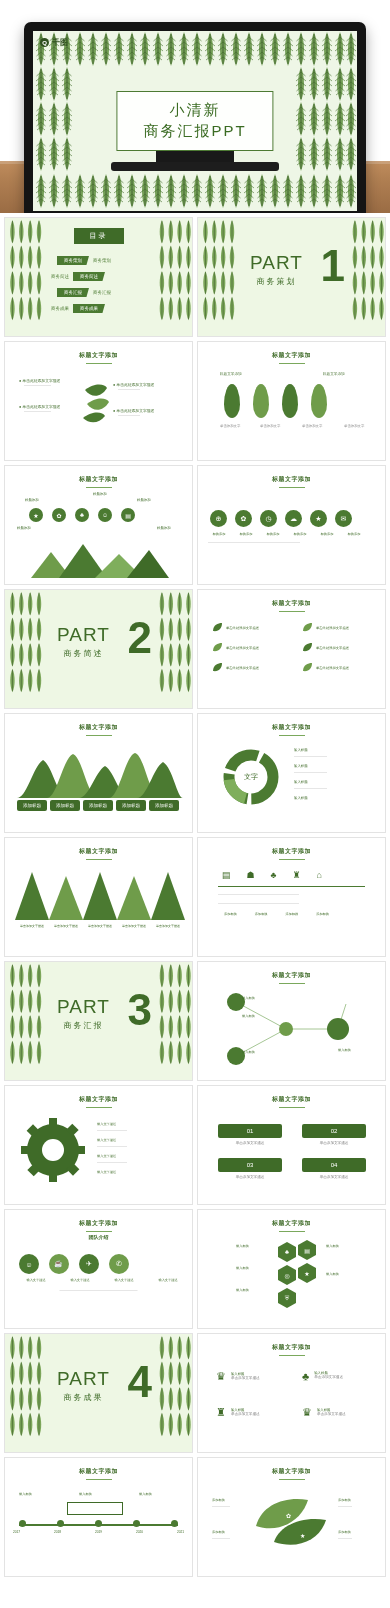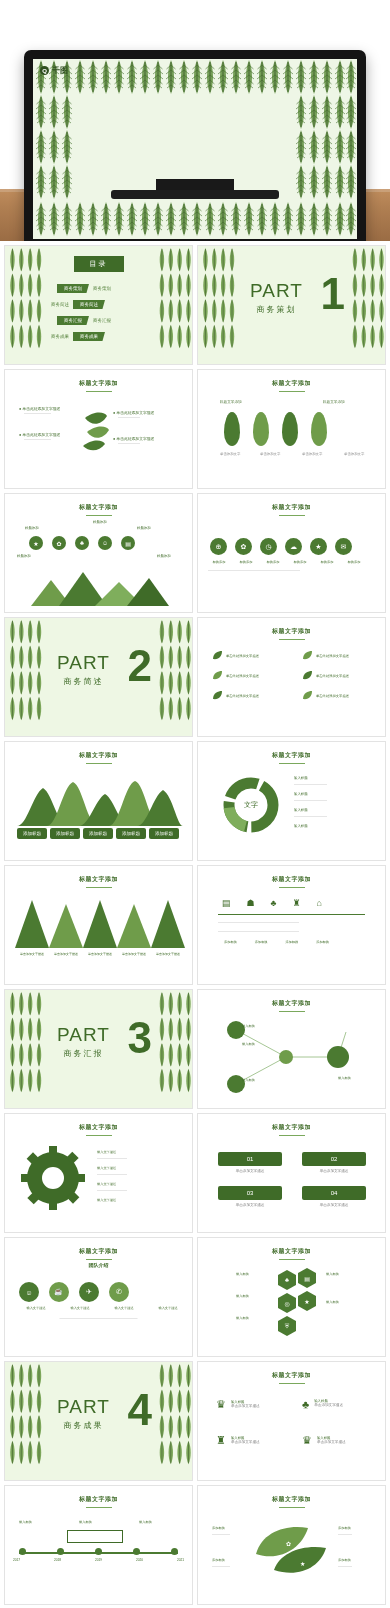--- a/index.html
+++ b/index.html
@@ -10,21 +10,20 @@
   }
   body { width: 390px; }
 
   
   .hero {
     position: relative;
     width: 390px;
     height: 213px;
     background: linear-gradient(180deg,#ffffff 0%,#ffffff 82%,#b8855a 82%,#a9794f 100%);
     overflow: hidden;
-    margin-top: 28px;
   }
   .desk {
     position:absolute; left:0; right:0; bottom:0; height:52px;
     background: linear-gradient(180deg,#c08d5d 0%,#b07f52 35%,#9a6c44 100%);
   }
   .desk:after{
     content:""; position:absolute; left:0; right:0; top:0; height:3px;
     background: rgba(255,255,255,.18);
   }
   .tv-frame {
@@ -247,20 +246,24 @@
             <use href="#lf" x="301" y="143"></use>
           <use href="#lf" x="312" y="143"></use>
         </g>
       </svg>
 
       <div class="cover-logo">
         <span class="logo-dot">Q</span>
         <span>千图</span>
       </div>
 
+      <div class="cover-title-box">
+        <div class="l1">小清新</div>
+        <div class="l2">商务汇报PPT</div>
+      </div>
     </div>
   </div>
   <div class="tv-stand"></div>
   <div class="tv-base"></div>
 </div>
 
 <div class="grid">
 
   <div class="slide pale">
     <svg class="abs" style="left:0;top:0;width:100%;height:100%" viewBox="0 0 189 120">

